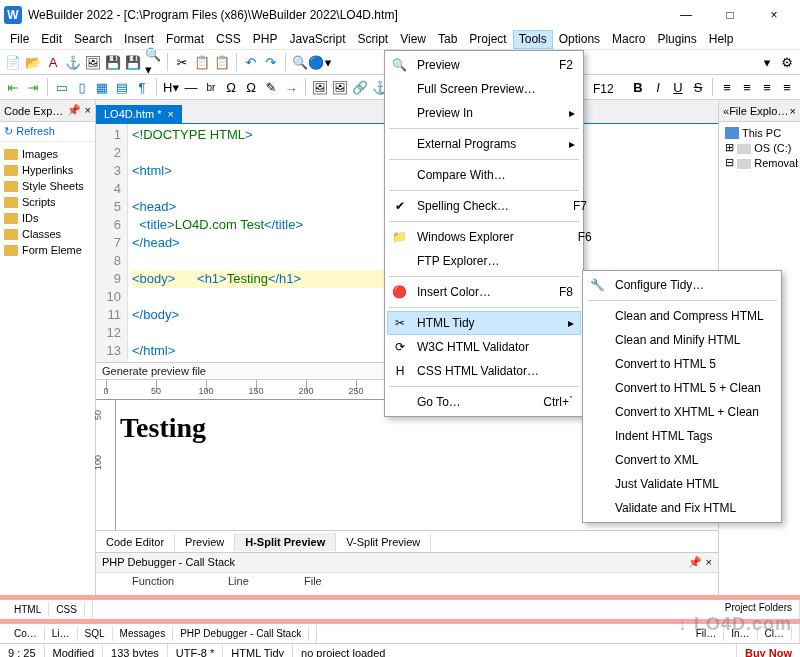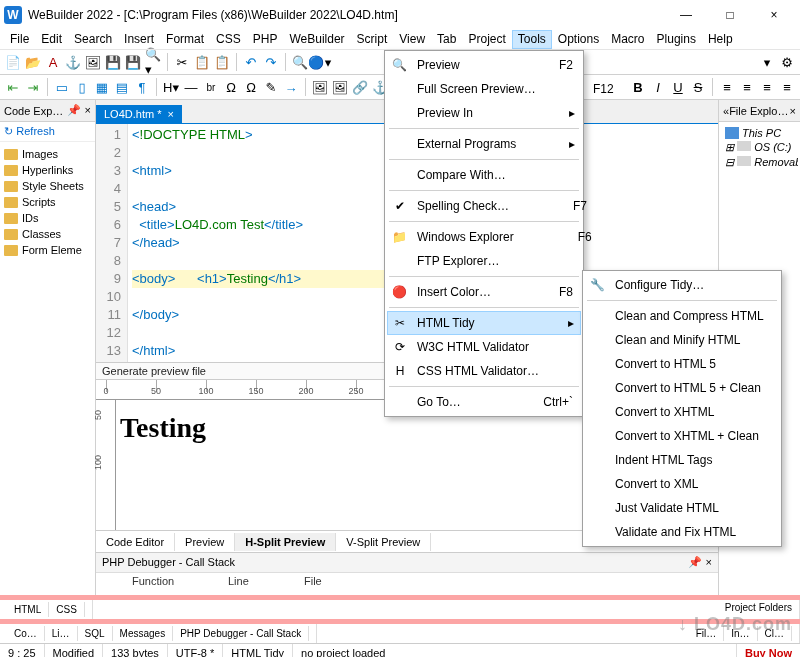--- a/index.html
+++ b/index.html
@@ -51,21 +51,21 @@
 .debughead { display:flex; justify-content:space-between; padding:3px 6px; font-size:11px; background:#f4f4f4; border-bottom:1px solid #ddd; }
 .debugcols { display:flex; padding:2px 6px; font-size:11px; color:#333; }
 .debugcols div:nth-child(1){width:30px;} .debugcols div:nth-child(2){width:96px;} .debugcols div:nth-child(3){width:76px;}
 .tinytabs { display:flex; font-size:10px; border-top:5px solid #fca5a5; }
 .tinytabs div { padding:2px 7px; border-right:1px solid #ddd; white-space:nowrap; overflow:hidden; }
 .statusbar { display:flex; border-top:1px solid #ccc; font-size:11px; }
 .statusbar div { padding:3px 8px; border-right:1px solid #ddd; }
 .statusbar .buy { margin-left:auto; color:#cc0000; font-weight:bold; border-right:none; }
 .rightpanel { width:82px; border-left:1px solid #d0d0d0; }
 .rtree { padding:4px 2px; font-size:11px; }
-.rtree div { display:flex; align-items:flex-start; gap:3px; padding:1px 0; white-space:nowrap; overflow:hidden;font-style:italic; }
+.rtree div { display:flex; align-items:flex-end; gap:3px; padding:1px 0; white-space:nowrap; overflow:hidden; }
 .driveicon{width:14px;height:10px;background:#d5d5d5;flex-shrink:0;} .pcicon{width:14px;height:12px;background:#4a90d9;flex-shrink:0;}
 .rtree .r1{padding-left:4px;} .rtree .r2{padding-left:4px;} .rtree .r3{padding-left:4px;}
 
 
 .menu { position:absolute; background:#fff; border:1px solid #a0a0a0; box-shadow:3px 3px 6px rgba(0,0,0,.25); z-index:100; padding:2px; }
 .menu .mi { display:flex; align-items:center; padding:4px 8px 4px 4px; font-size:12px; gap:8px; white-space:nowrap; position:relative; }
 .menu .mi .micon { width:18px; height:16px; display:flex; align-items:center; justify-content:center; font-size:12px; flex-shrink:0; }
 .menu .mi .mlbl { flex:1; padding-right:30px; }
 .menu .mi .short { color:#000; min-width:40px; text-align:right; }
 .menu .mi .arrow { position:absolute; right:6px; }
@@ -89,21 +89,21 @@
 </div>
 
 <div class="menubar" id="menubar">
     <div>File</div>
     <div>Edit</div>
     <div>Search</div>
     <div>Insert</div>
     <div>Format</div>
     <div>CSS</div>
     <div>PHP</div>
-    <div>WeBuilder</div>
+    <div>JavaScript</div>
     <div>Script</div>
     <div>View</div>
     <div>Tab</div>
     <div>Project</div>
     <div class="active">Tools</div>
     <div>Options</div>
     <div>Macro</div>
     <div>Plugins</div>
     <div>Help</div>
   </div>
@@ -450,24 +450,20 @@
     <div class="mi">
       <span class="micon"></span>
       <span class="mlbl">Convert to HTML 5</span>
     </div>
     <div class="mi">
       <span class="micon"></span>
       <span class="mlbl">Convert to HTML 5 + Clean</span>
     </div>
     <div class="mi">
       <span class="micon"></span>
-      <span class="mlbl">Convert to XHTML</span>
-    </div>
-    <div class="mi">
-      <span class="micon"></span>
       <span class="mlbl">Convert to XHTML + Clean</span>
     </div>
     <div class="mi">
       <span class="micon"></span>
       <span class="mlbl">Indent HTML Tags</span>
     </div>
     <div class="mi">
       <span class="micon"></span>
       <span class="mlbl">Convert to XML</span>
     </div>

